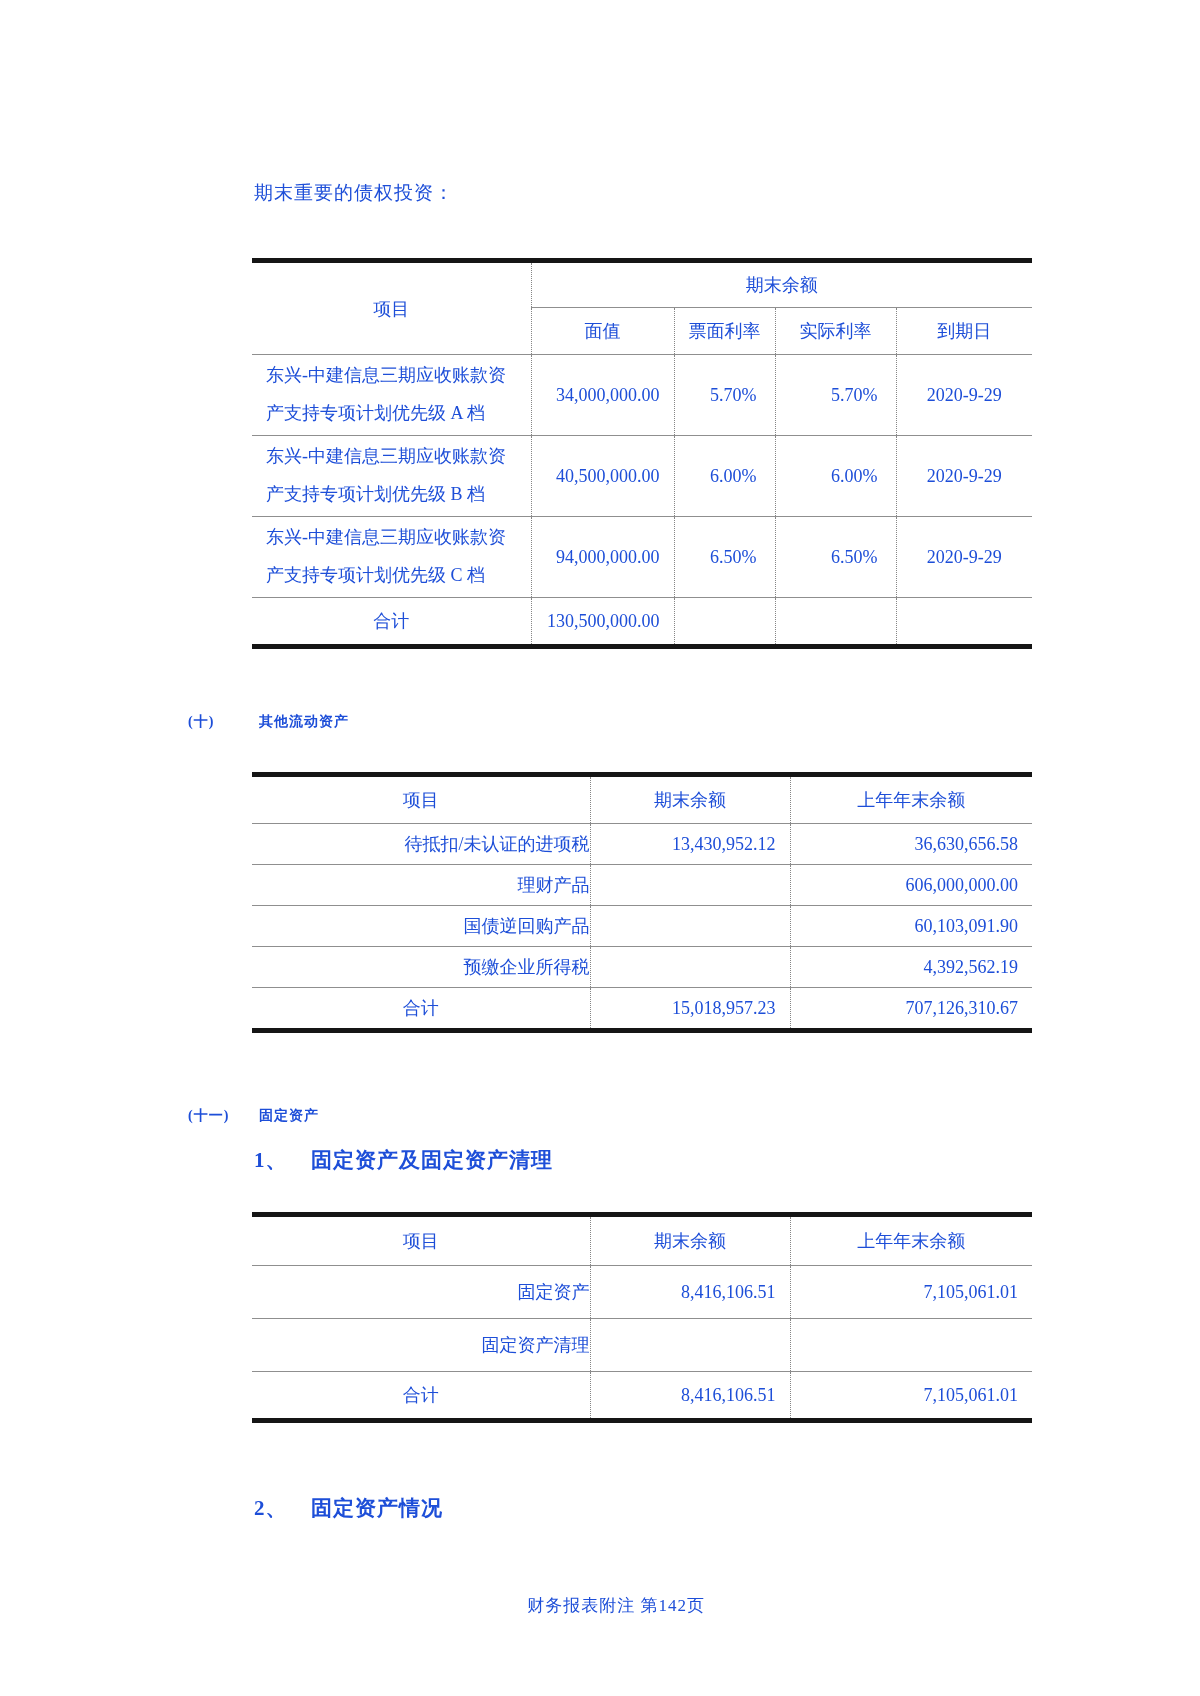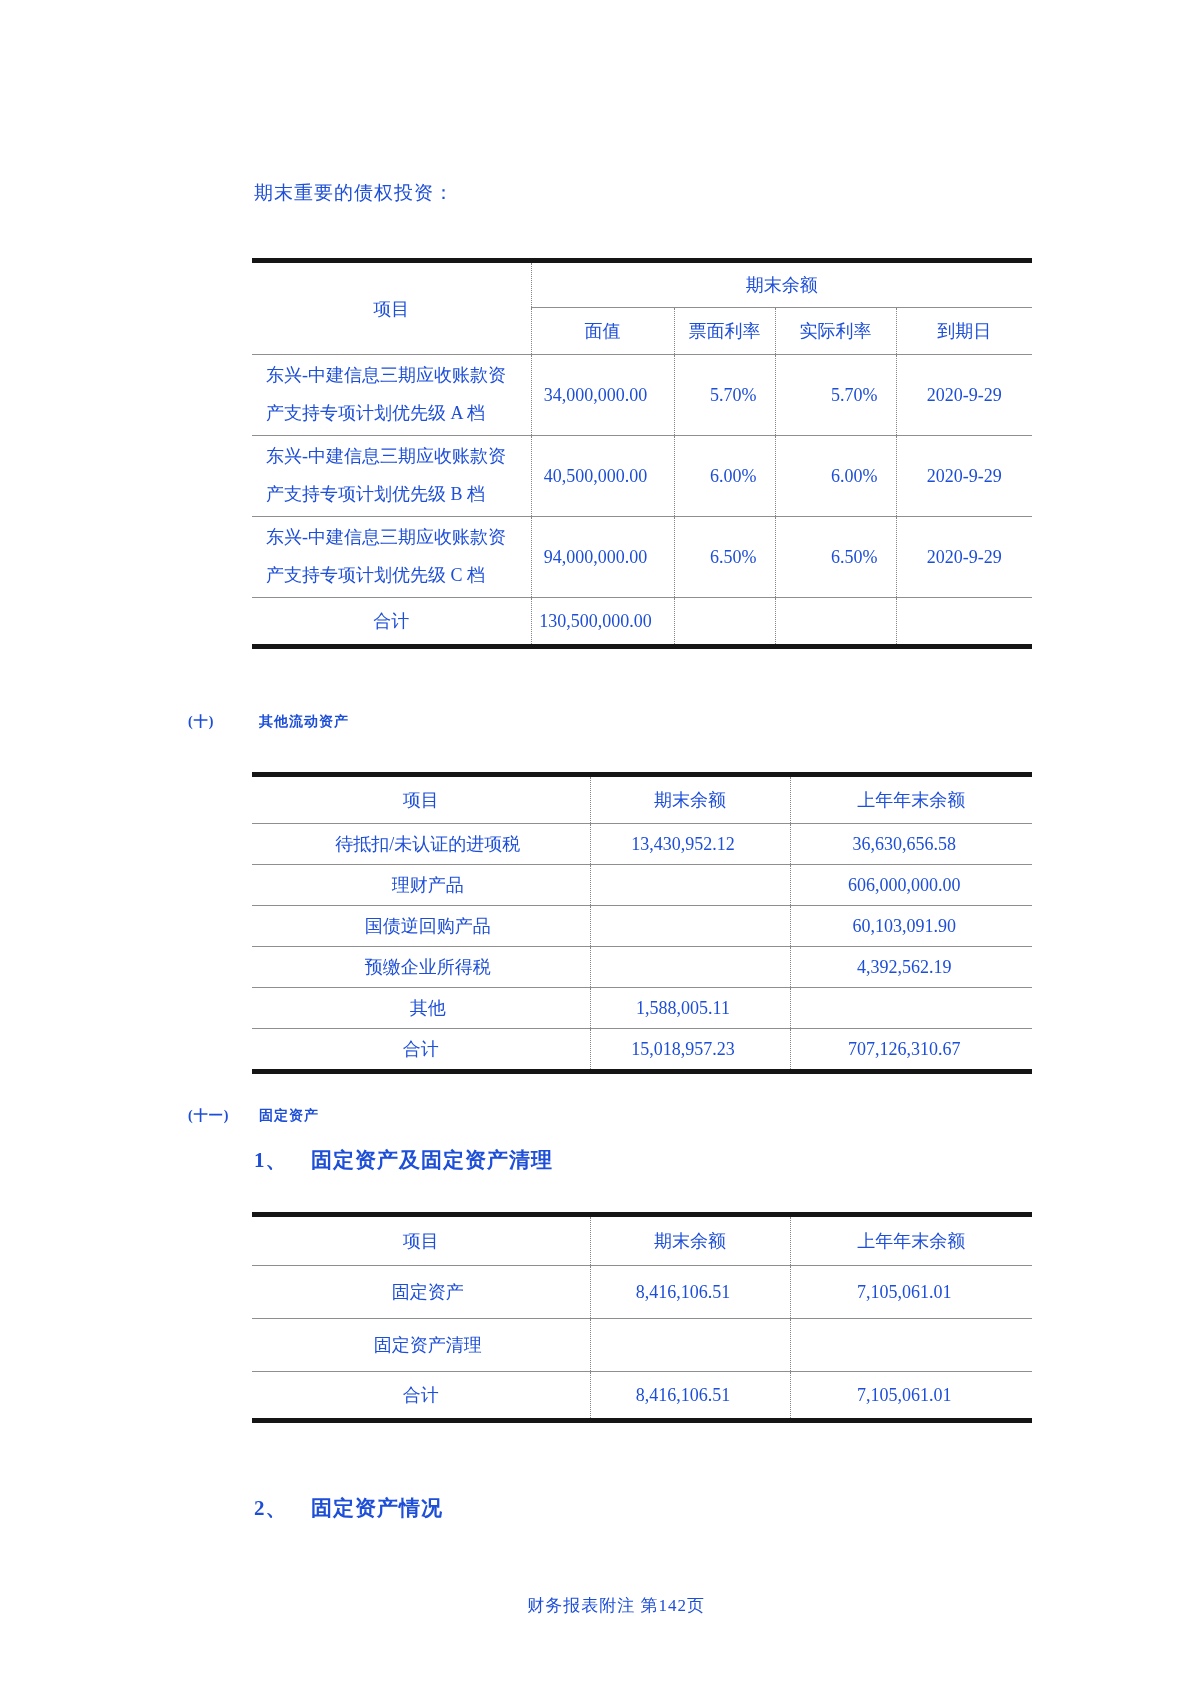--- a/index.html
+++ b/index.html
@@ -32,33 +32,33 @@
   
   .t1{top:258px;}
   .t1 .h1row td{height:44px;}
   .t1 .h2row td{height:46px;}
   .t1 .drow td{height:80px;}
   .t1 .trow td{height:46px;}
   .t1 td.item{
     text-align:left;padding-left:14px;padding-right:16px;
     line-height:2.1;
   }
-  .t1 td.num{padding-right:14px;text-align:center;}
+  .t1 td.num{padding-right:14px;}
   .t1 td.pct{padding-right:18px;}
   
   .t2{top:772px;}
   .t2 .hrow td{height:46px;}
   .t2 .drow td{height:40px;}
   .t2 .trow td{height:40px;}
   .t3{top:1212px;}
   .t3 .hrow td{height:48px;}
   .t3 .drow td{height:52px;}
   .t3 .trow td{height:46px;}
-  .t23 td.item{text-align:center;padding-left:14px;}
-  .t23 td.num{text-align:center;padding-right:14px;}
+  .t23 td.item{text-align:right;padding-left:14px;}
+  .t23 td.num{text-align:right;padding-right:14px;}
   
   .sec{position:absolute;left:183px;margin:5px;font-size:14px;font-weight:bold;letter-spacing:1px;}
   .sec .secnum{display:inline-block;width:71px;}
   .sub{position:absolute;left:254px;margin:0;font-size:21px;font-weight:bold;letter-spacing:1px;}
   .sub .subnum{display:inline-block;width:57px;}
   .sec10{top:708px;}
   .sec11{top:1102px;}
   .sub11-1{top:1146px;}
   .sub11-2{top:1494px;}
   .footer{
@@ -150,25 +150,20 @@
     <tr class="drow">
       <td class="item hb">国债逆回购产品</td>
       <td class="num vline hb"></td>
       <td class="num vline hb">60,103,091.90</td>
     </tr>
     <tr class="drow">
       <td class="item hb">预缴企业所得税</td>
       <td class="num vline hb"></td>
       <td class="num vline hb">4,392,562.19</td>
     </tr>
-    <tr class="drow">
-      <td class="item hb">其他</td>
-      <td class="num vline hb">1,588,005.11</td>
-      <td class="num vline hb"></td>
-    </tr>
     <tr class="trow">
       <td class="center">合计</td>
       <td class="num vline">15,018,957.23</td>
       <td class="num vline">707,126,310.67</td>
     </tr>
   </tbody>
     </table>
 
   <p class="sec sec11"><span class="secnum">(十一)</span><span>固定资产</span></p>
 

